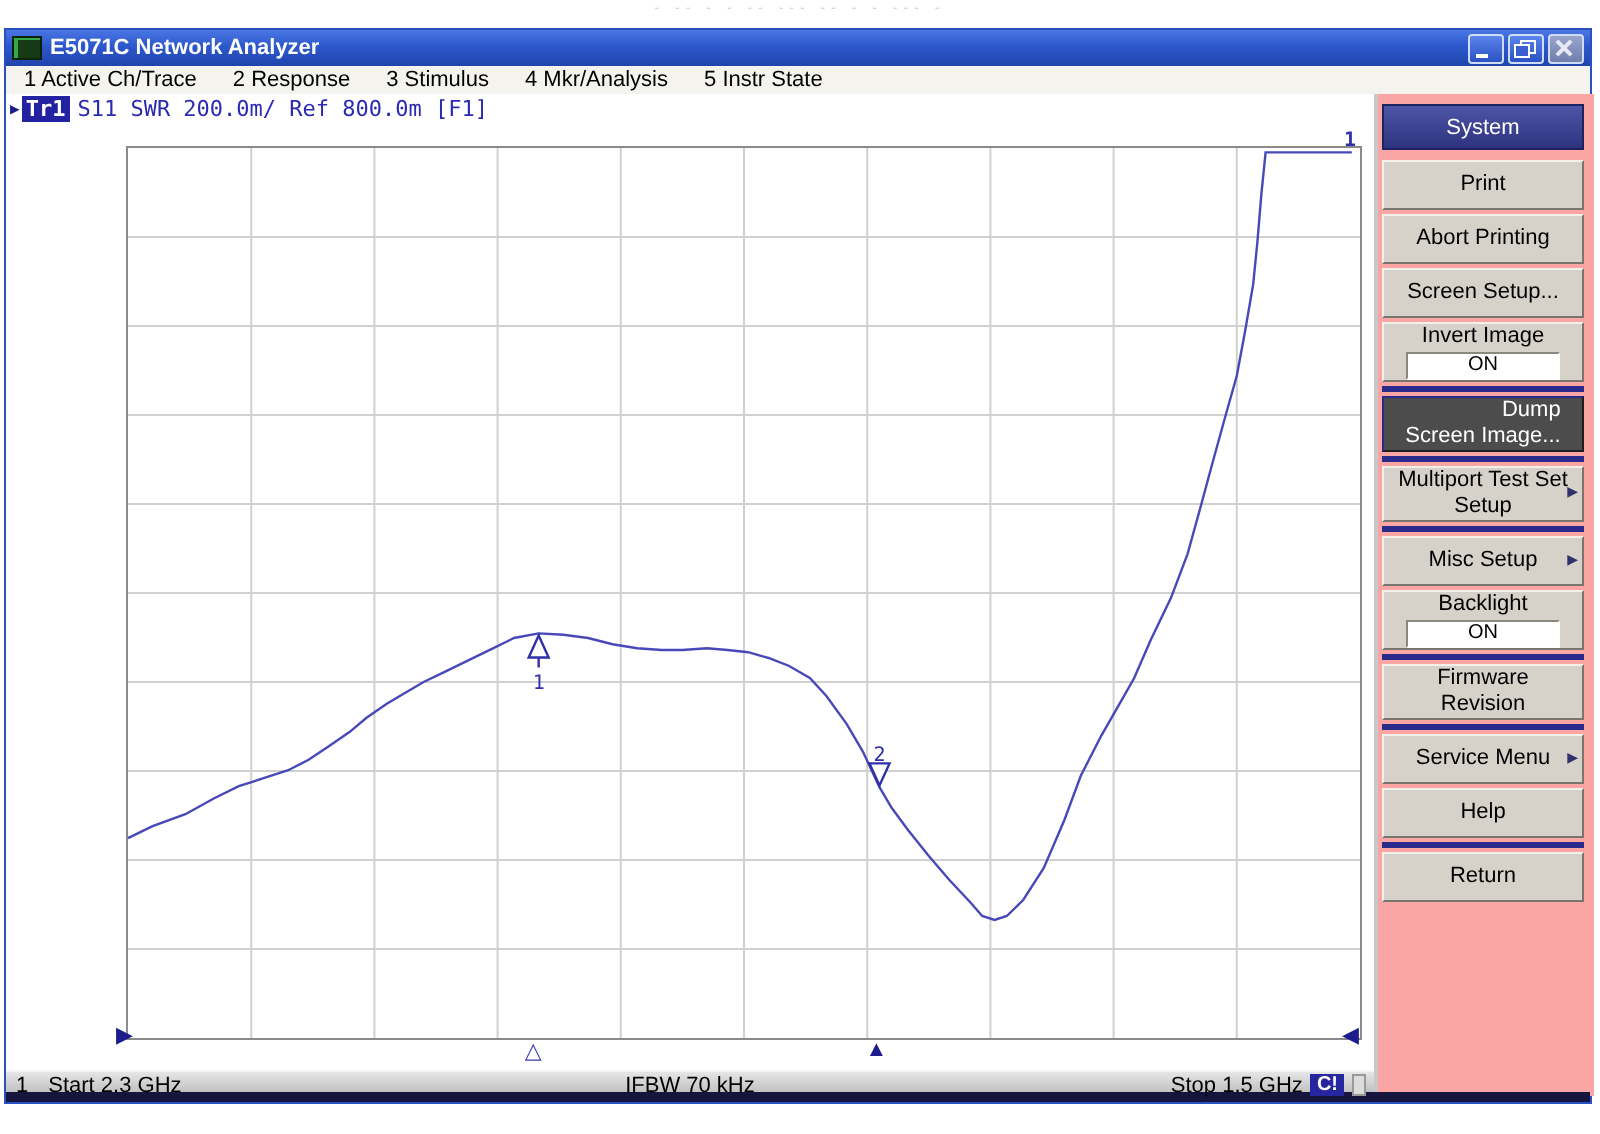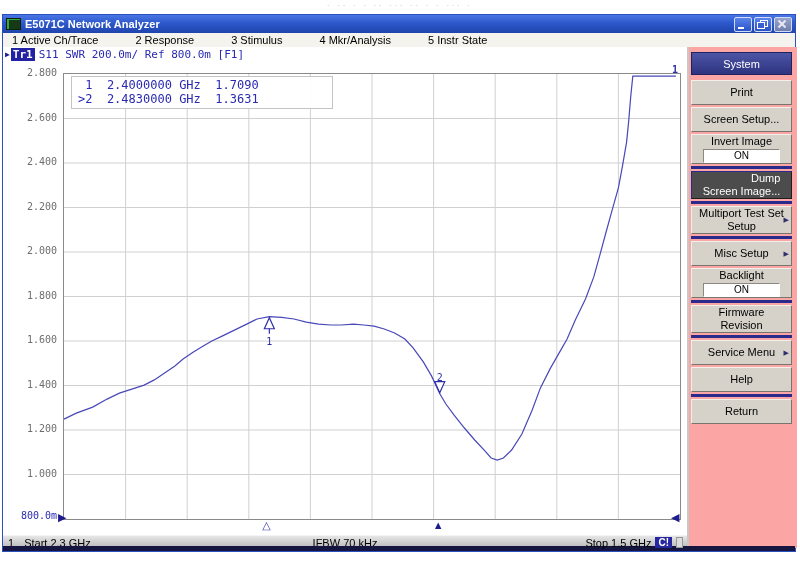--- a/index.html
+++ b/index.html
@@ -23,21 +23,21 @@
         background:linear-gradient(180deg,#5b84ec,#2a52c4);position:relative;}
   .wbtn.close{background:linear-gradient(180deg,#98a4cc,#707ead);}
   .g-min{position:absolute;left:3px;bottom:2px;width:6px;height:2px;background:#fff;}
   .g-res1{position:absolute;left:5px;top:2px;width:6px;height:5px;border:1px solid #fff;}
   .g-res2{position:absolute;left:2px;top:4px;width:6px;height:5px;border:1px solid #fff;background:#3a5fd0;}
   .g-x1,.g-x2{position:absolute;left:2px;top:5px;width:10px;height:2px;background:#e8e8f4;}
   .g-x1{transform:rotate(45deg);} .g-x2{transform:rotate(-45deg);}
 
   
   .menubar{position:absolute;left:0;top:18px;width:100%;height:14px;background:#f4f3ee;
-        border-bottom:1px solid #e0dfd8;display:flex;align-items:center;font-size:11px;color:#000;gap:19px;}
+        border-bottom:1px solid #e0dfd8;display:flex;align-items:center;font-size:11px;color:#000;}
   .menu-item{padding:0 9px;white-space:nowrap;}
 
   
   .display{position:absolute;left:0;top:32px;width:684px;height:501px;background:#fff;}
   .trace-header{position:absolute;left:2px;top:0;height:14px;display:flex;align-items:center;
         font-family:"DejaVu Sans Mono",monospace;font-size:11px;white-space:pre;}
   .tr-arrow{color:#1c1c8c;font-size:8px;margin-right:1px;}
   .tr-chip{background:#2222a2;color:#fff;padding:0 2px;font-weight:bold;}
   .tr-text{color:#2a2ab2;margin-left:4px;}
 
@@ -125,33 +125,20 @@
         <span class="menu-item">5 Instr State</span>
       </div>
 
     <div class="display">
       <div class="trace-header">
         <span class="tr-arrow">▶</span>
         <span class="tr-chip">Tr1</span>
         <span class="tr-text">S11 SWR 200.0m/ Ref 800.0m [F1]</span>
       </div>
 
-      <div class="ylabels">
-          <div style="top: -6px;">2.800</div>
-          <div style="top: 38.5px;">2.600</div>
-          <div style="top: 83px;">2.400</div>
-          <div style="top: 127.5px;">2.200</div>
-          <div style="top: 172px;">2.000</div>
-          <div style="top: 216.5px;">1.800</div>
-          <div style="top: 261px;">1.600</div>
-          <div style="top: 305.5px;">1.400</div>
-          <div style="top: 350px;">1.200</div>
-          <div style="top: 394.5px;">1.000</div>
-          <div class="ref" style="top: 437px;">800.0m</div>
-        </div>
 
       <div class="plot">
         <svg id="plot-svg" width="616" height="445" viewBox="0 0 616 445">
             <line x1="61.6" y1="0" x2="61.6" y2="445" stroke="#d0d0d0" stroke-width="1"></line>
             <line x1="123.2" y1="0" x2="123.2" y2="445" stroke="#d0d0d0" stroke-width="1"></line>
             <line x1="184.8" y1="0" x2="184.8" y2="445" stroke="#d0d0d0" stroke-width="1"></line>
             <line x1="246.4" y1="0" x2="246.4" y2="445" stroke="#d0d0d0" stroke-width="1"></line>
             <line x1="308" y1="0" x2="308" y2="445" stroke="#d0d0d0" stroke-width="1"></line>
             <line x1="369.6" y1="0" x2="369.6" y2="445" stroke="#d0d0d0" stroke-width="1"></line>
             <line x1="431.2" y1="0" x2="431.2" y2="445" stroke="#d0d0d0" stroke-width="1"></line>
@@ -167,24 +154,20 @@
             <line x1="0" y1="356" x2="616" y2="356" stroke="#d0d0d0" stroke-width="1"></line>
             <line x1="0" y1="400.5" x2="616" y2="400.5" stroke="#d0d0d0" stroke-width="1"></line>
             <polyline points="0.0,345.1 12.3,339.1 28.7,333.1 43.1,325.1 55.4,319.1 67.8,315.1 80.1,311.1 90.3,305.9 100.6,299.0 110.9,291.9 119.1,285.0 129.4,277.9 137.6,273.0 147.8,267.0 158.1,262.1 170.4,256.1 182.7,250.1 193.0,245.0 205.3,242.7 217.7,243.4 230.0,245.0 242.3,248.1 254.6,250.1 266.9,251.0 277.2,251.0 289.5,250.1 299.8,251.0 310.1,252.1 320.3,255.0 330.6,259.0 340.9,265.0 349.1,273.9 359.3,287.9 367.5,301.9 375.8,319.7 381.9,330.0 390.1,341.1 400.4,354.0 410.7,366.0 420.9,376.9 427.1,384.0 433.3,386.0 439.4,384.0 447.6,376.0 457.9,360.0 468.2,336.0 476.4,313.9 486.6,293.9 496.9,275.9 503.1,265.0 511.3,246.1 521.5,224.9 529.8,202.9 535.9,180.9 542.1,158.0 548.2,135.9 554.4,113.9 558.5,91.9 562.6,68.1 564.7,46.9 566.7,22.9 568.8,2.2 611.9,2.2" fill="none" stroke="#4848b8" stroke-width="1.2"></polyline>
             <path d="M 205.33333333333331 243.7475 L 200.33333333333331 254.7475 L 210.33333333333331 254.7475 Z" fill="#fff" stroke="#3030a8" stroke-width="1.2"></path>
             <line x1="205.33333333333331" y1="254.7475" x2="205.33333333333331" y2="259.7475" stroke="#3030a8" stroke-width="1.2"></line>
             <text x="205.33333333333331" y="270.7475" text-anchor="middle" fill="#3030a8" font-family="DejaVu Sans Mono, monospace" font-size="10">1</text>
             <text x="375.7600000000002" y="306.71025000000003" text-anchor="middle" fill="#3030a8" font-family="DejaVu Sans Mono, monospace" font-size="10">2</text>
             <path d="M 375.7600000000002 318.71025000000003 L 370.7600000000002 307.71025000000003 L 380.7600000000002 307.71025000000003 Z" fill="#fff" stroke="#3030a8" stroke-width="1.2"></path>
             <text x="614" y="-1" text-anchor="end" fill="#3030a8" font-family="DejaVu Sans Mono, monospace" font-size="10" font-weight="bold">1</text>
           </svg>
-        <div class="readout">
-          <pre> 1  2.4000000 GHz  1.7090</pre>
-          <pre>&gt;2  2.4830000 GHz  1.3631</pre>
-        </div>
       </div>
 
       <span class="ref-tri-left">▶</span>
       <span class="ref-tri-right">◀</span>
       <div id="stimrow">
           <span class="stim open" style="left: 259.333px;">△</span>
           <span class="stim filled" style="left: 429.76px;">▲</span>
         </div>
 
       <div class="statusbar">
@@ -196,20 +179,21 @@
           <span class="badge">C!</span>
           <span class="badge-spacer"></span>
         </span>
       </div>
     </div>
 
     <div class="sidebar">
       <div class="sk-title">System</div>
       <div id="sk-list">
           <div class="skbtn"><span>Print</span></div>
+          <div class="skbtn"><span>Abort Printing</span></div>
           <div class="skbtn"><span>Screen Setup...</span></div>
           <div class="skbtn"><span>Invert Image</span><div class="inset">ON</div></div>
           <div class="sk-sep"></div>
           <div class="skbtn dark"><span>Dump
 Screen Image...</span></div>
           <div class="sk-sep"></div>
           <div class="skbtn"><span>Multiport Test Set
 Setup</span><span class="sk-arrow">▶</span></div>
           <div class="sk-sep"></div>
           <div class="skbtn"><span>Misc Setup</span><span class="sk-arrow">▶</span></div>

